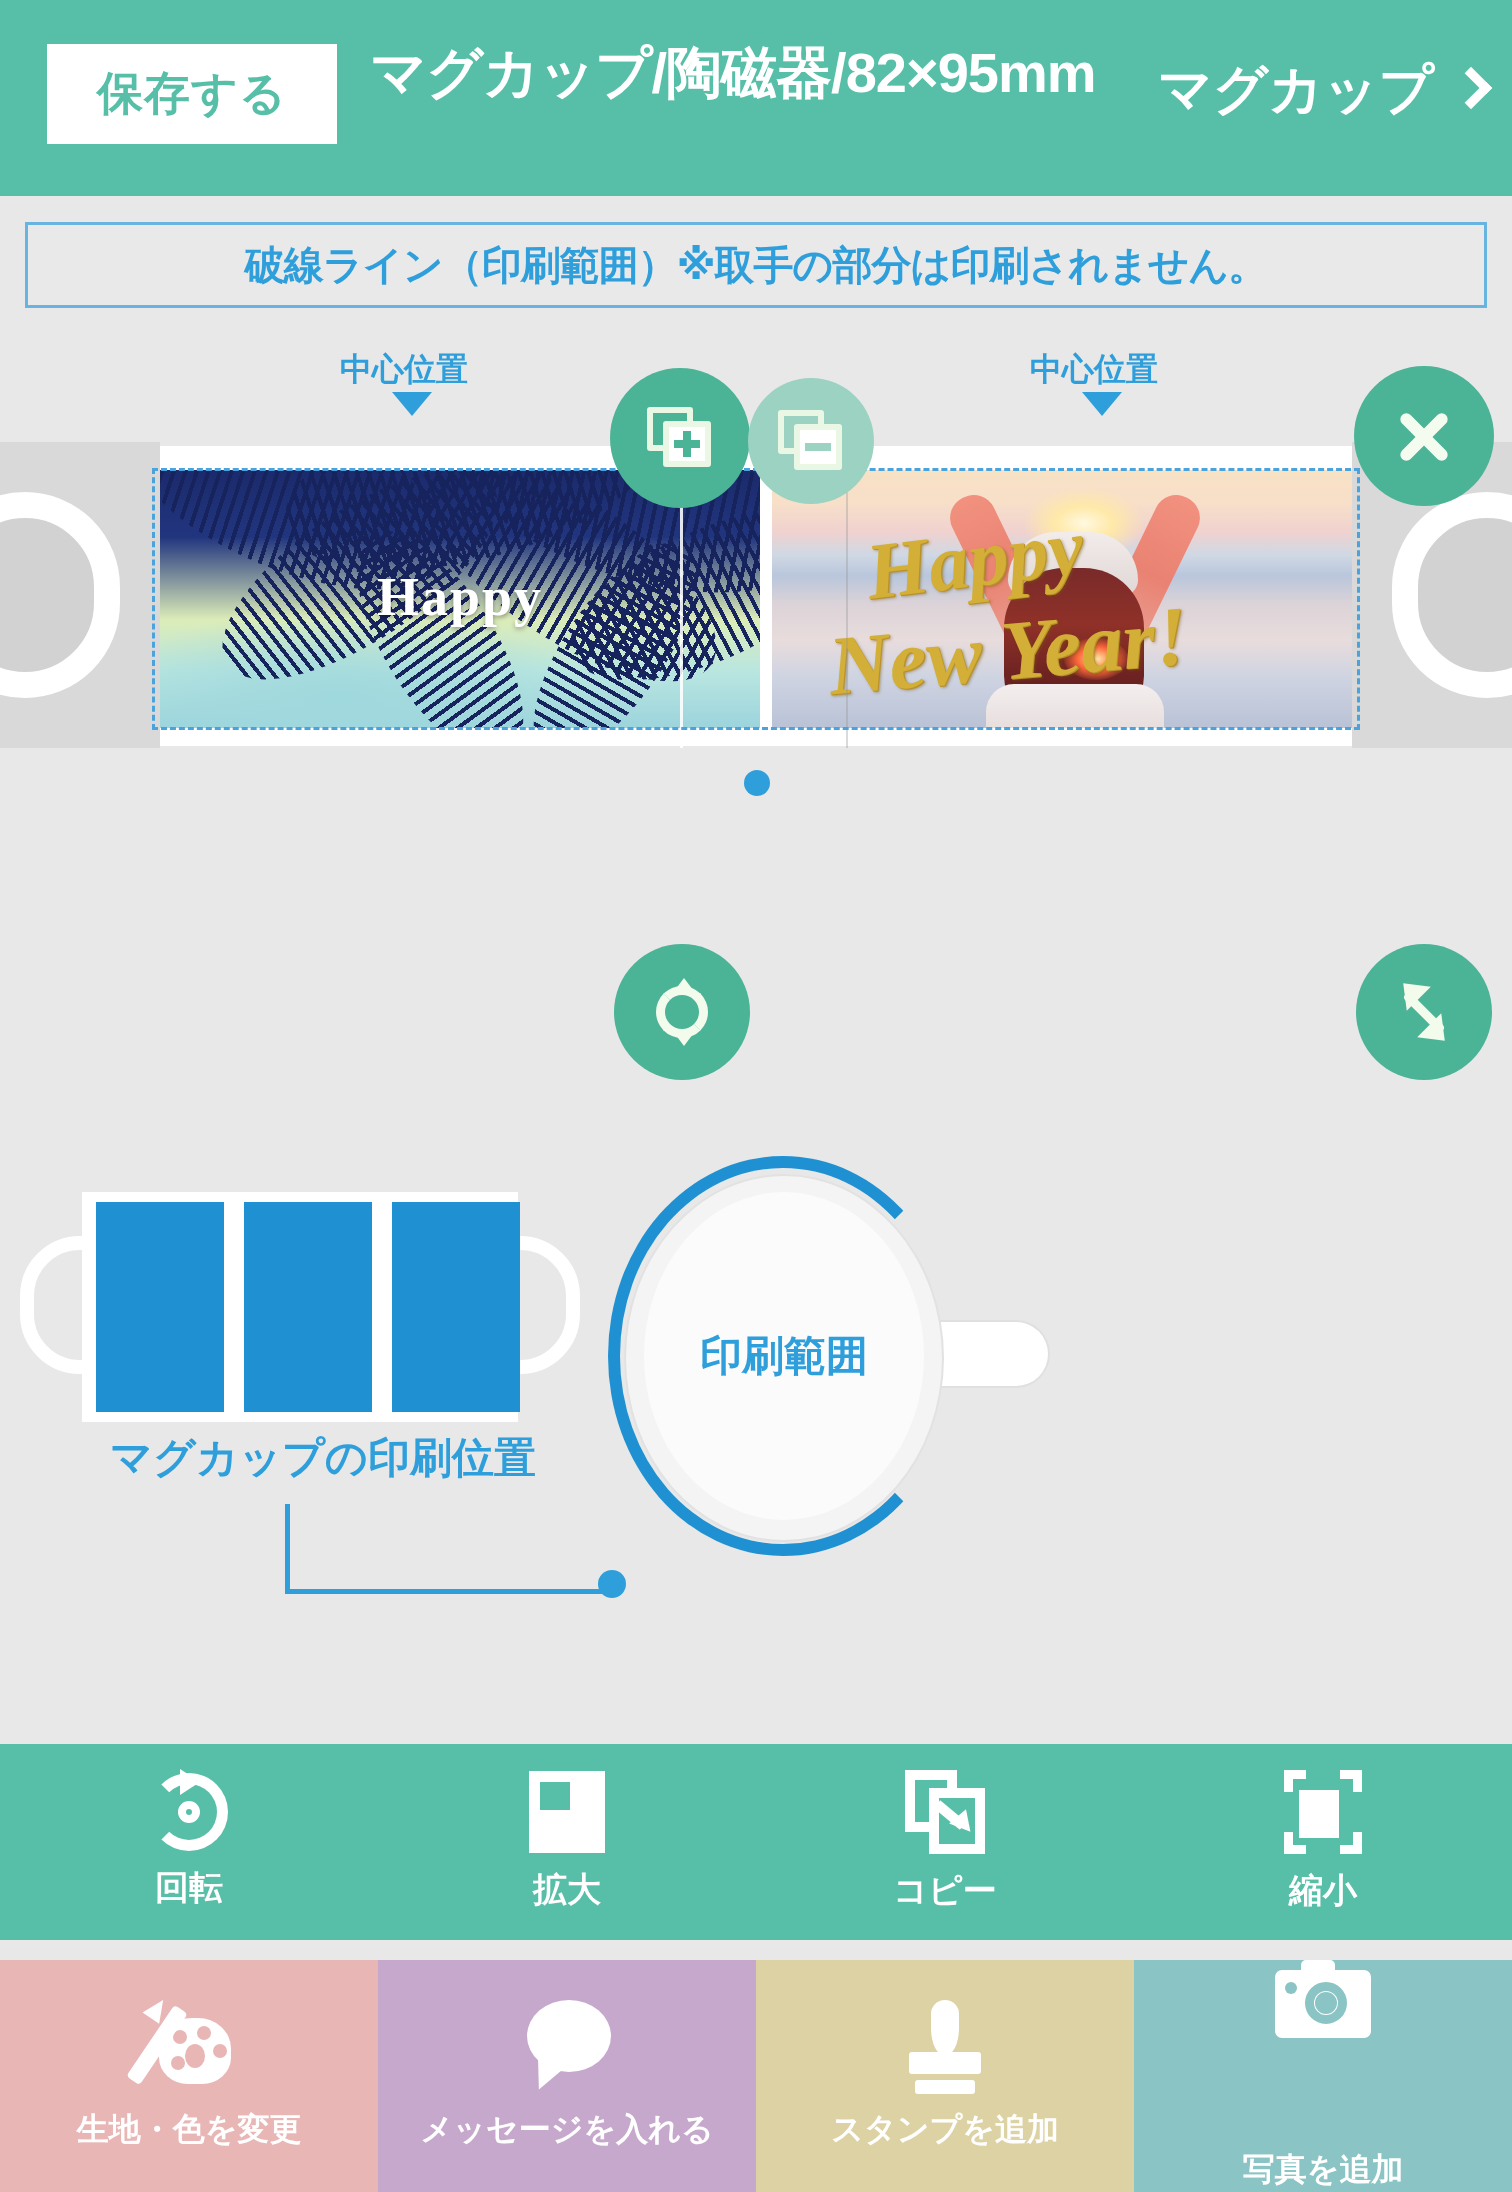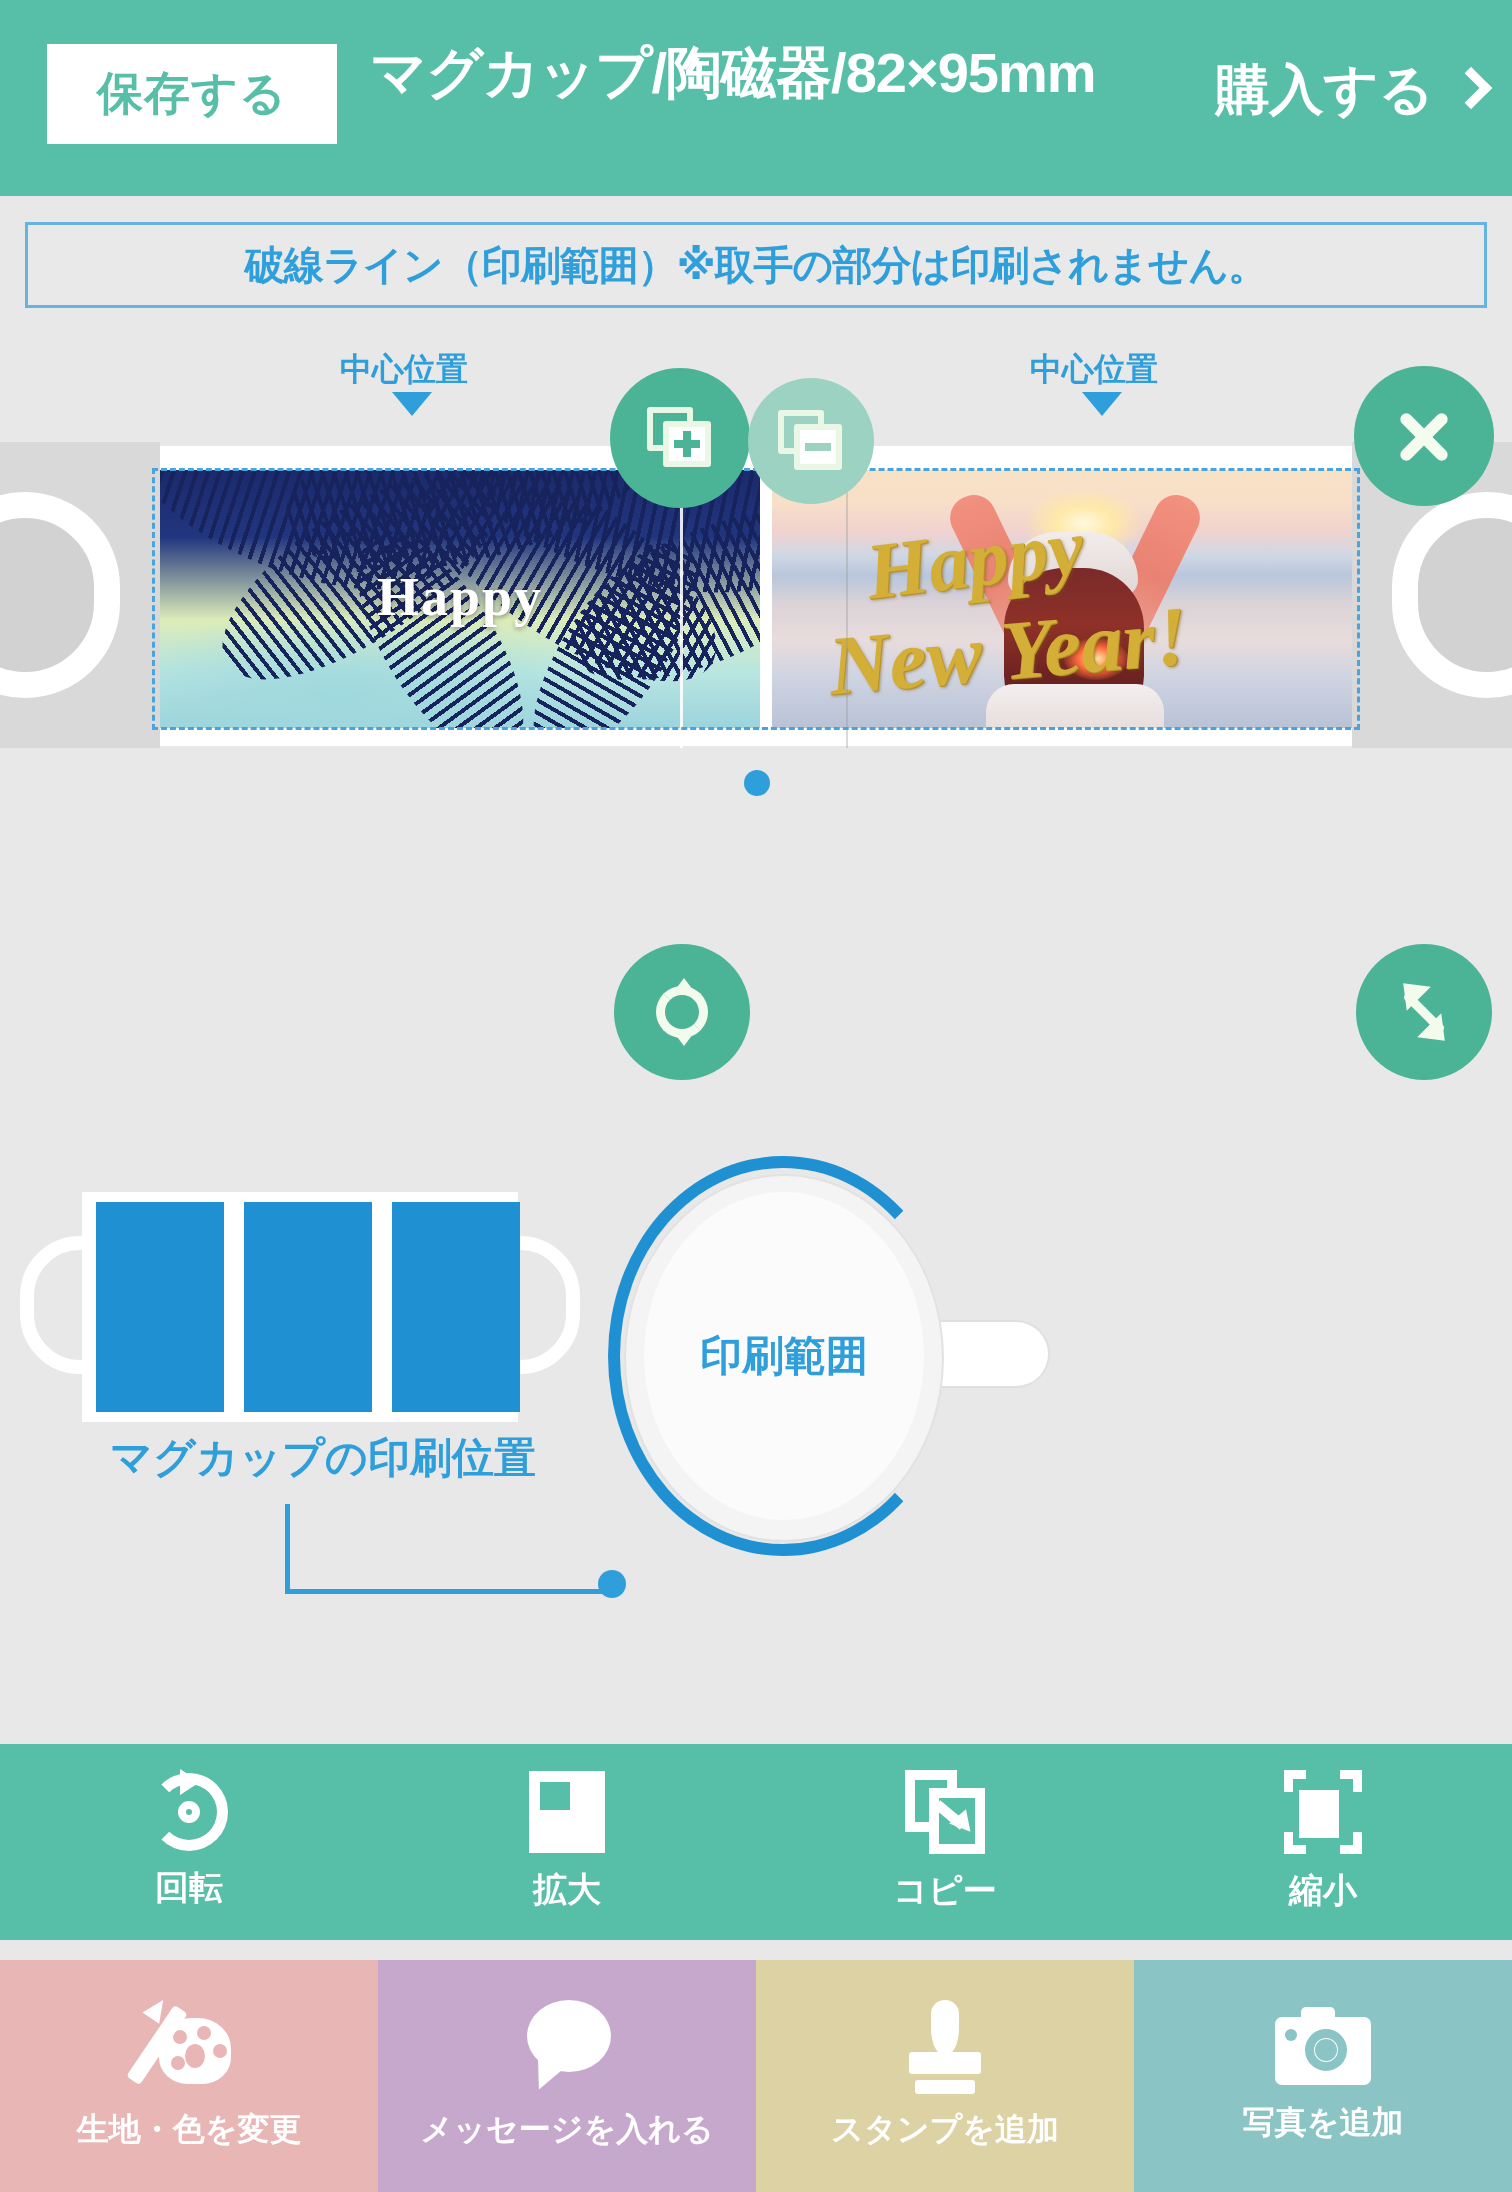--- a/index.html
+++ b/index.html
@@ -472,21 +472,21 @@
     background:#8bc4c4; border-radius:50%;
   }
 </style>
 </head>
 <body>
 
 <div id="header">
   <div id="save-btn">保存する</div>
   <div id="header-title">マグカップ/陶磁器/82×95mm</div>
   <div id="purchase-btn">
-    <span>購入する</span>
+    <span>マグカップ</span>
     <span id="purchase-chevron"></span>
   </div>
 </div>
 
 <div id="notice-banner">
   <span id="notice-text">破線ライン（印刷範囲）※取手の部分は印刷されません。</span>
 </div>
 <div id="notice-stem"></div>
 
 <div id="canvas-area">
@@ -680,21 +680,21 @@
 
   <div class="baction" style="background:#ddd2a4;">
     <div class="ic-stamp">
       <div class="knob"></div>
         <div class="base1"></div>
         <div class="base2"></div>
     </div>
     <div class="baction-label">スタンプを追加</div>
   </div>
 
-  <div class="baction" style="background:#8bc4c4;">
+  <div class="baction" style="background:#8bc4c4;justify-content:space-between;">
     <div class="ic-camera">
       <div class="bump"></div>
         <div class="body"></div>
       <div class="flash"></div>
         <div class="lens"></div>
         <div class="lensin"></div>
     </div>
     <div class="baction-label">写真を追加</div>
   </div>
 </div>

